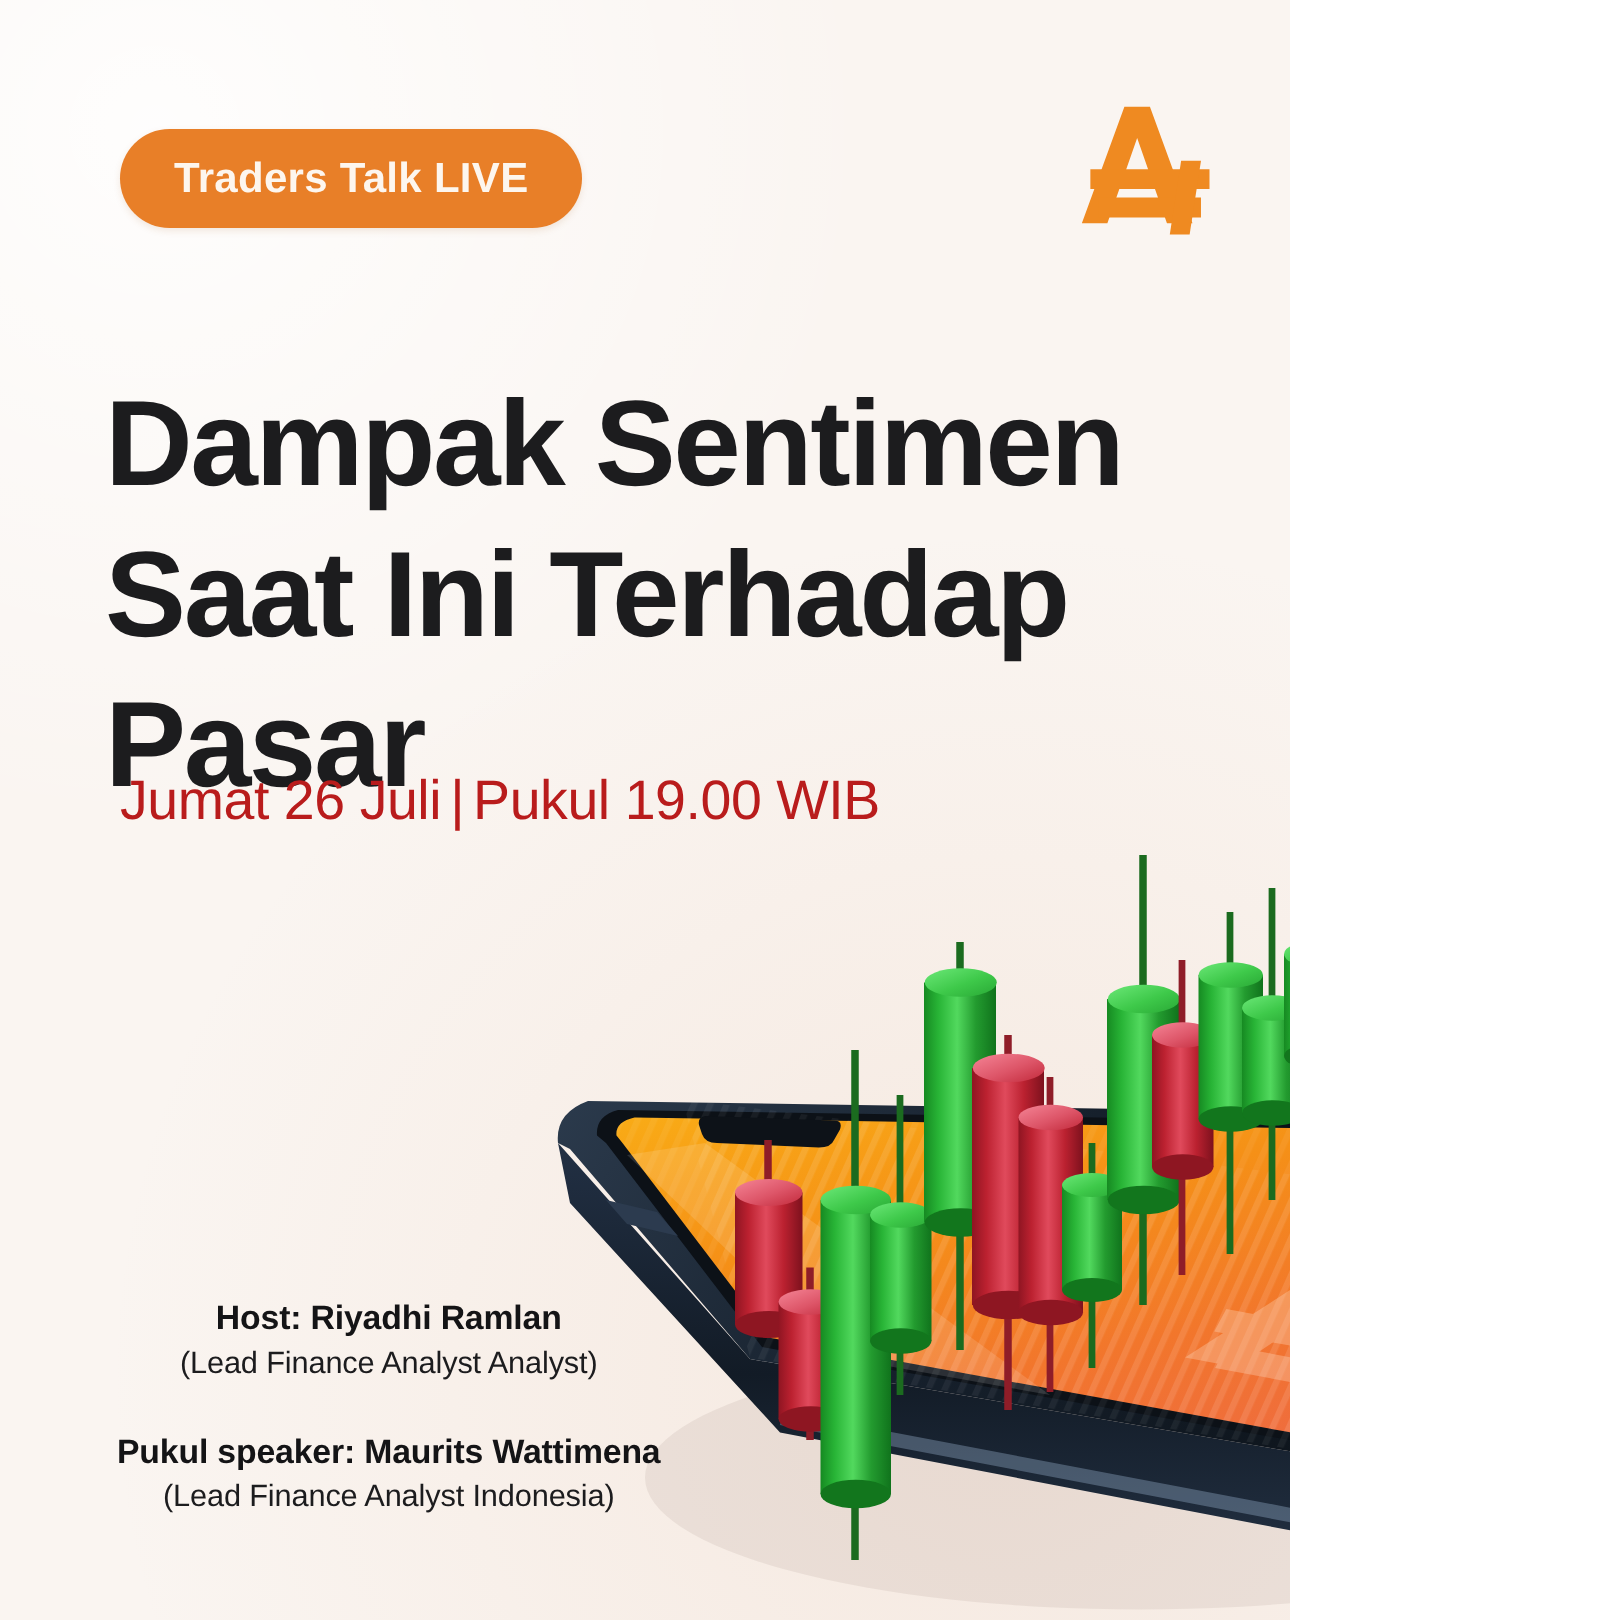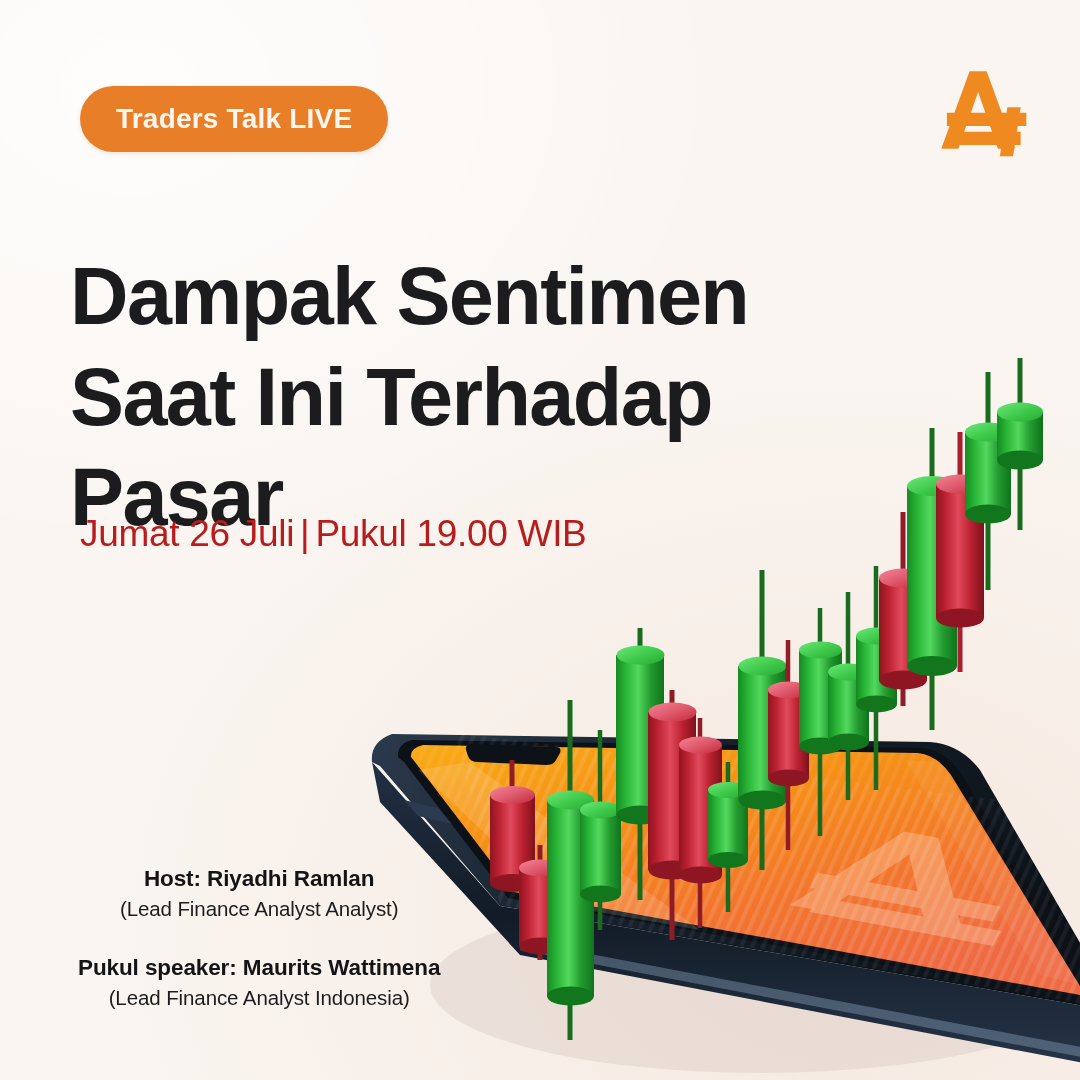--- a/index.html
+++ b/index.html
@@ -4,21 +4,21 @@
 <style>
   html, body {
     margin: 0; padding: 0;
     background: #ffffff;
   }
   body {
     font-family: "Liberation Sans", sans-serif;
   }
   #poster {
     position: relative;
-    width: 1080px;
+    width: 860px;
     height: 1080px;
     overflow: hidden;
     background: #faf5f1;
   }
 
   
   .bg-glow {
     position: absolute;
     inset: 0;
     background:

